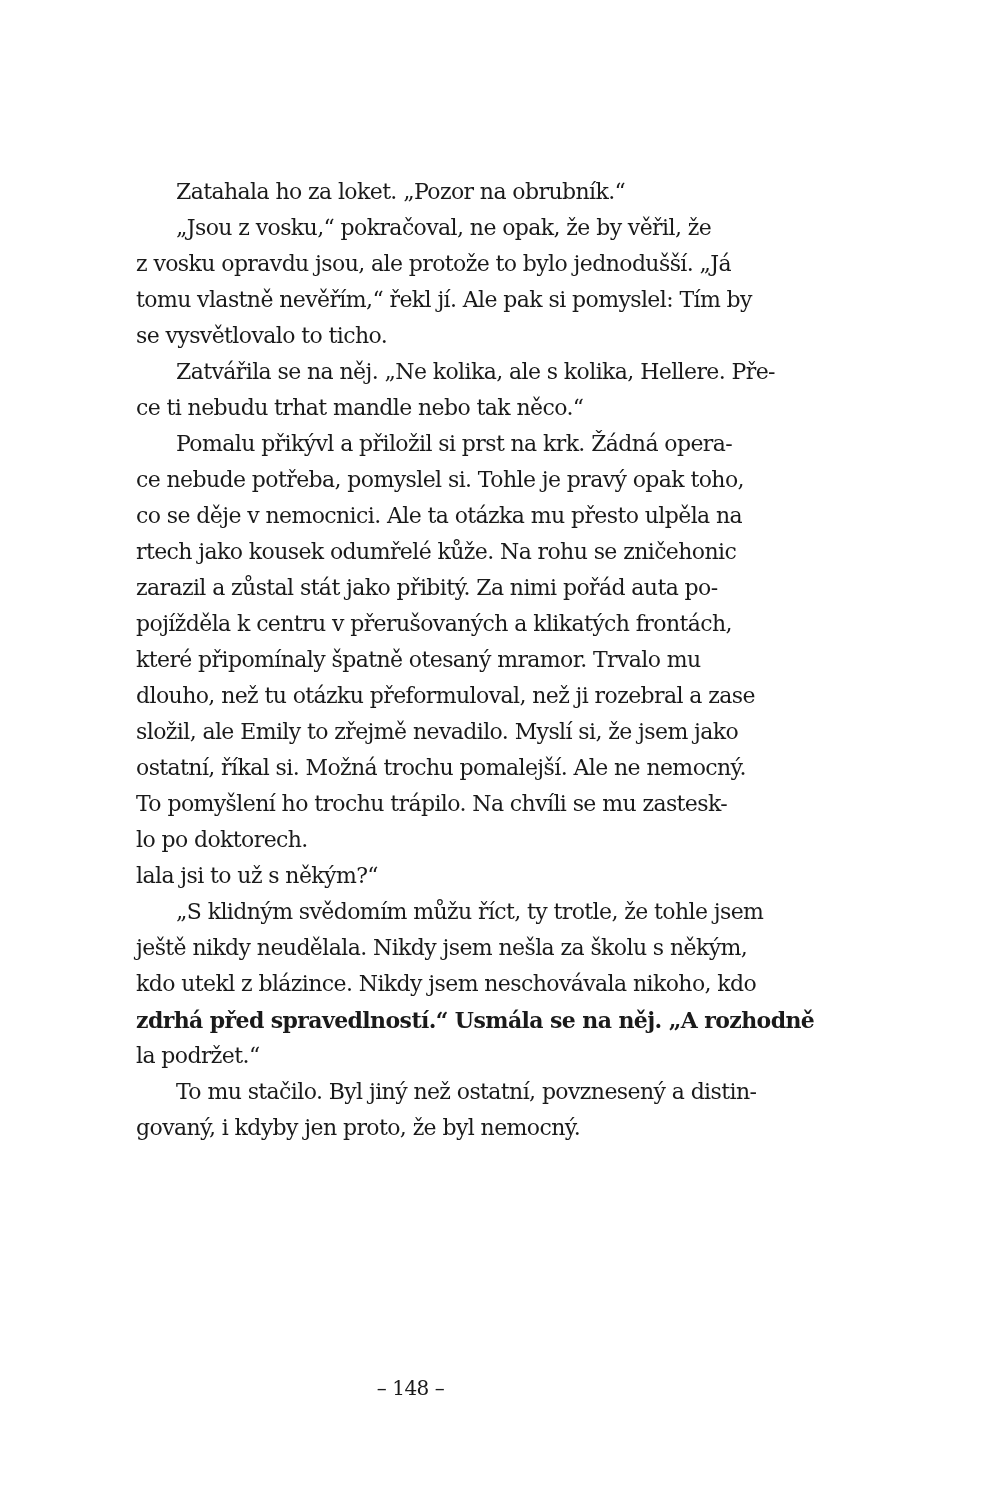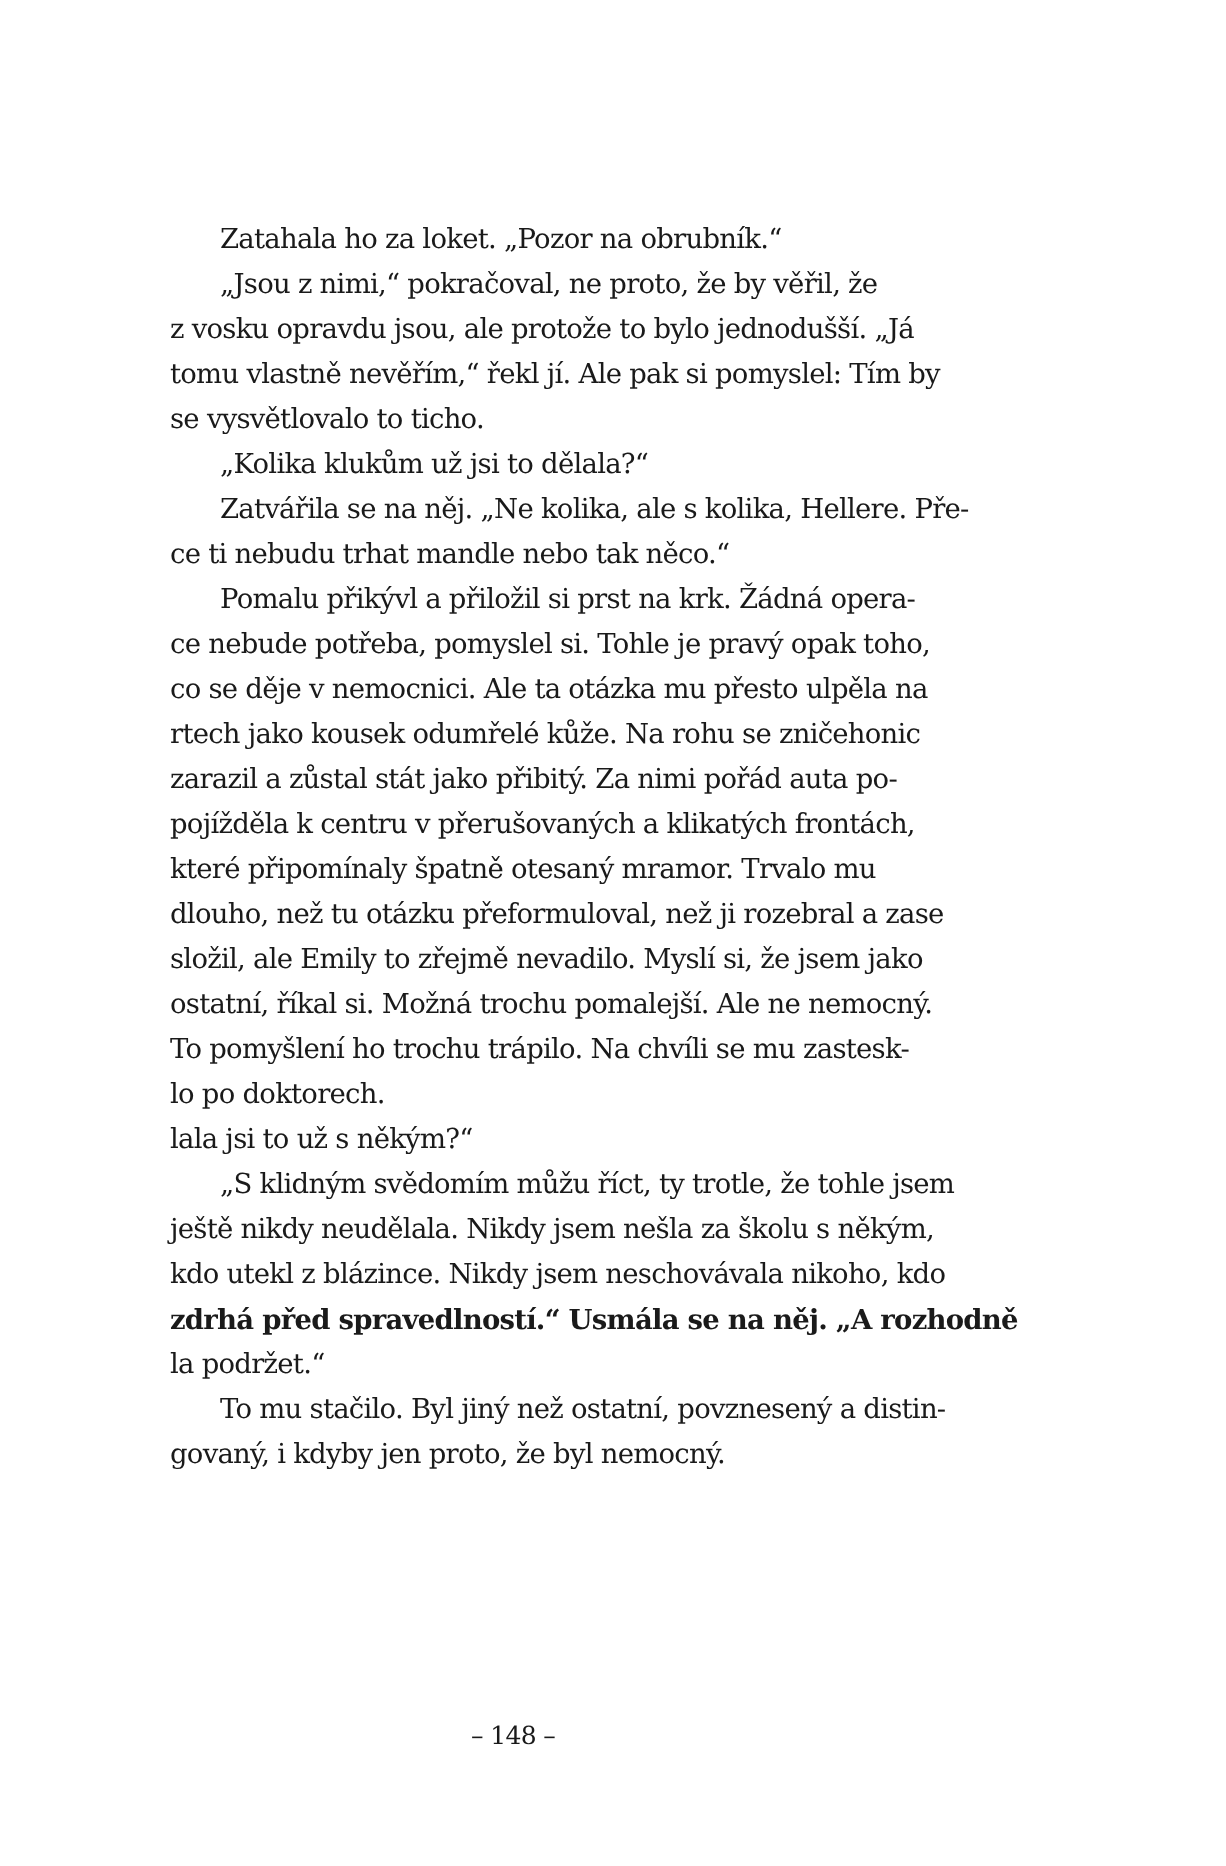--- a/index.html
+++ b/index.html
@@ -48,27 +48,24 @@
     }
   </style>
 </head>
 <body>
 
 <div class="page" id="page-body">
     <div>
       <span class="line indent last" style="white-space: nowrap;">Zatahala ho za loket. „Pozor na obrubník.“</span>
     </div>
     <div>
-      <span class="line indent" style="white-space: nowrap; word-spacing: 0px; text-align-last: left;">„Jsou z nimi,“ pokračoval, ne proto, že by věřil, že</span>
+      <span class="line indent" style="white-space: nowrap; word-spacing: 0px; text-align-last: left;">„Jsou z vosku,“ pokračoval, ne opak, že by věřil, že</span>
       <span class="line" style="white-space: nowrap; word-spacing: 0px; text-align-last: left;">z vosku opravdu jsou, ale protože to bylo jednodušší. „Já</span>
       <span class="line" style="white-space: nowrap; word-spacing: 0px; text-align-last: left;">tomu vlastně nevěřím,“ řekl jí. Ale pak si pomyslel: Tím by</span>
       <span class="line last" style="white-space: nowrap;">se vysvětlovalo to ticho.</span>
-    </div>
-    <div>
-      <span class="line indent last" style="white-space: nowrap;">„Kolika klukům už jsi to dělala?“</span>
     </div>
     <div>
       <span class="line indent" style="white-space: nowrap; word-spacing: 0px; text-align-last: left;">Zatvářila se na něj. „Ne kolika, ale s kolika, Hellere. Pře-</span>
       <span class="line last" style="white-space: nowrap;">ce ti nebudu trhat mandle nebo tak něco.“</span>
     </div>
     <div>
       <span class="line indent" style="white-space: nowrap; word-spacing: 0px; text-align-last: left;">Pomalu přikývl a přiložil si prst na krk. Žádná opera-</span>
       <span class="line" style="white-space: nowrap; word-spacing: 0px; text-align-last: left;">ce nebude potřeba, pomyslel si. Tohle je pravý opak toho,</span>
       <span class="line" style="white-space: nowrap; word-spacing: 0px; text-align-last: left;">co se děje v nemocnici. Ale ta otázka mu přesto ulpěla na</span>
       <span class="line" style="white-space: nowrap; word-spacing: 0px; text-align-last: left;">rtech jako kousek odumřelé kůže. Na rohu se zničehonic</span>

